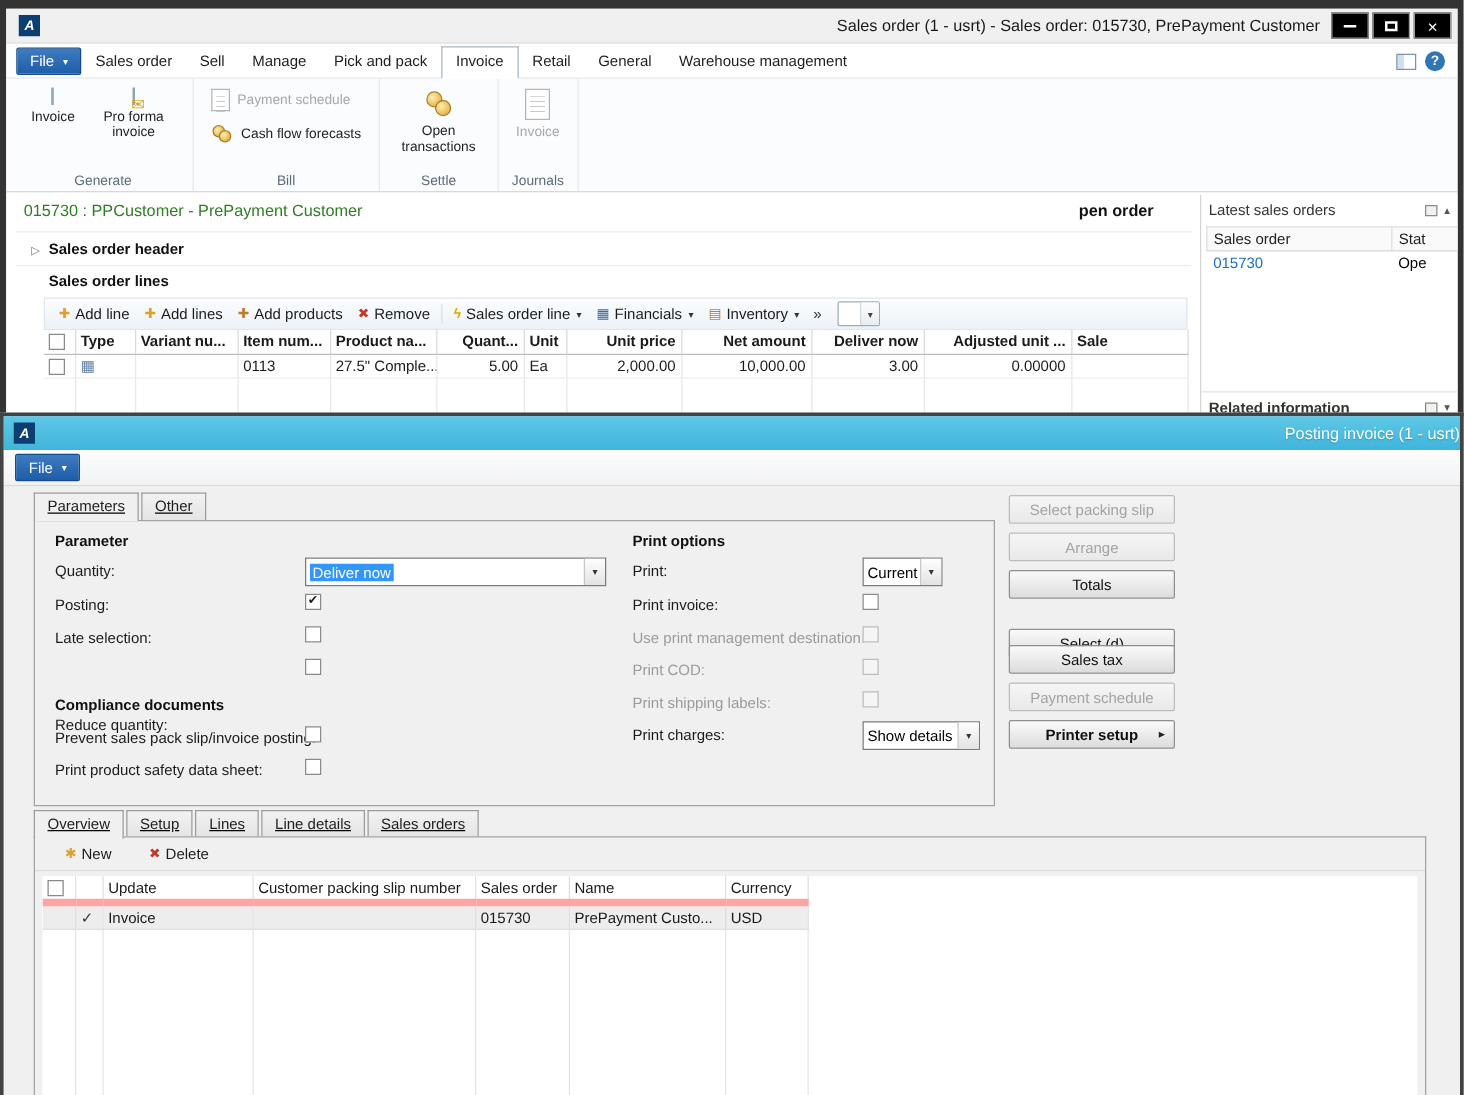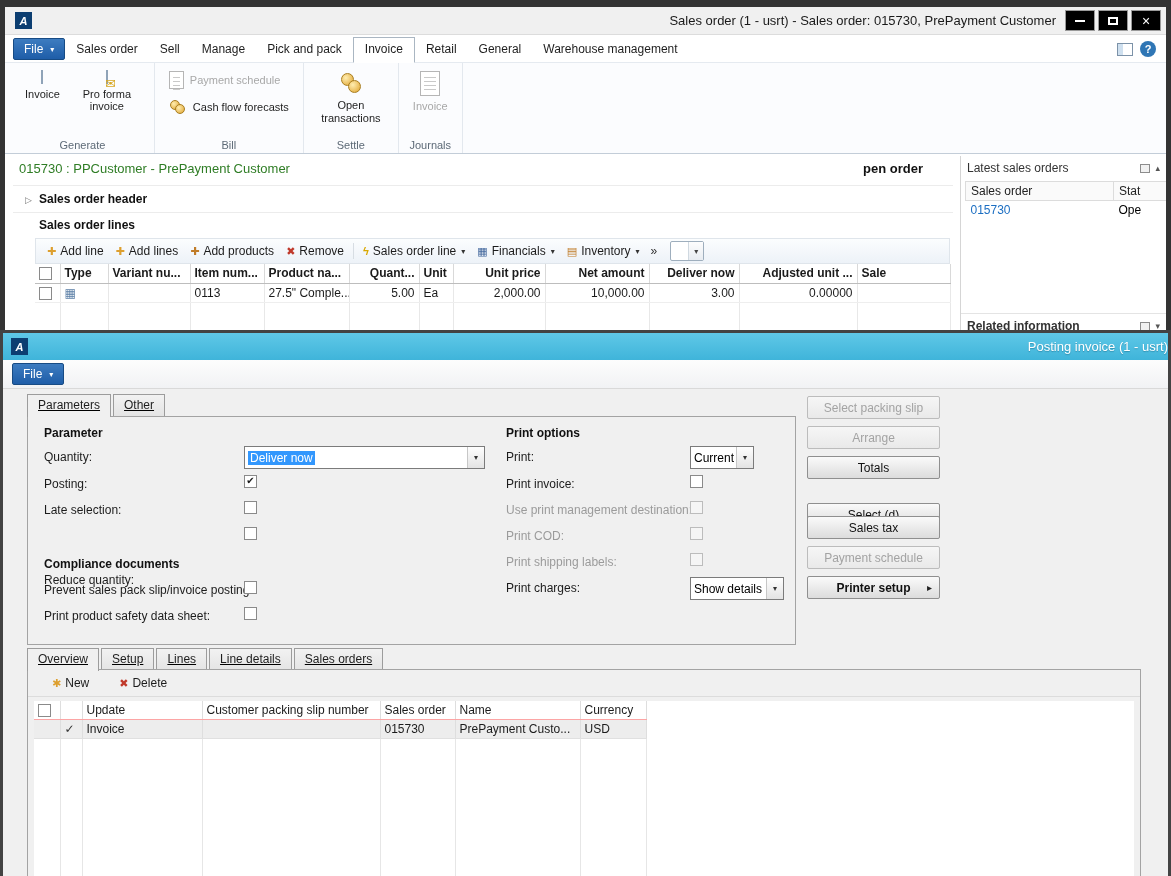--- a/index.html
+++ b/index.html
@@ -118,21 +118,21 @@
   .sbtn { position:absolute; left:804px; width:133px; height:23px; border:1px solid #8f8f8f; border-radius:2px; background:linear-gradient(#fafafa,#dcdcdc); font-size:12px; color:#111; display:flex; align-items:center; justify-content:center; cursor:default; }
   .sbtn.disabled { color:#a3a3a3; border-color:#bcbcbc; background:linear-gradient(#f6f6f6,#e9e9e9); }
   .sbtn.menu { font-weight:bold; }
   .sbtn .sub-arrow { position:absolute; right:7px; font-size:10px; color:#222; }
 
   .bpanel { position:absolute; left:24px; top:280px; width:1114px; bottom:0; border:1px solid #a3a3a3; border-bottom:none; background:#f0f0f0; }
   .btoolbar { position:absolute; left:0; right:0; top:0; height:27px; display:flex; align-items:center; gap:26px; padding-left:22px; font-size:12px; color:#1c1c1c; border-bottom:1px solid #dcdcdc; }
   .btoolbar .tbtn { padding:2px 2px; }
   .bgrid-wrap { position:absolute; left:6px; right:6px; top:31px; bottom:0; background:#fff; overflow:hidden; }
   .bottom-grid { width:612px; }
-  .bottom-grid th { font-weight:normal; border-bottom:1px solid #fca5a5; border-right:1px solid #dedede; height:18px; }
+  .bottom-grid th { font-weight:normal; border-bottom:6px solid #fca5a5; border-right:1px solid #dedede; height:18px; }
   .bottom-grid .datarow td { background:#ededed; border-bottom:1px solid #e0e0e0; border-right:1px solid #dedede; }
   .bottom-grid .fillrow td { height:140px; border-right:1px solid #e6e6e6; background:#fff; }
   .rowcheck { color:#333; font-size:12px; }
 </style>
 </head>
 <body>
 
 <div class="stage">
 
   <div class="main-window">

